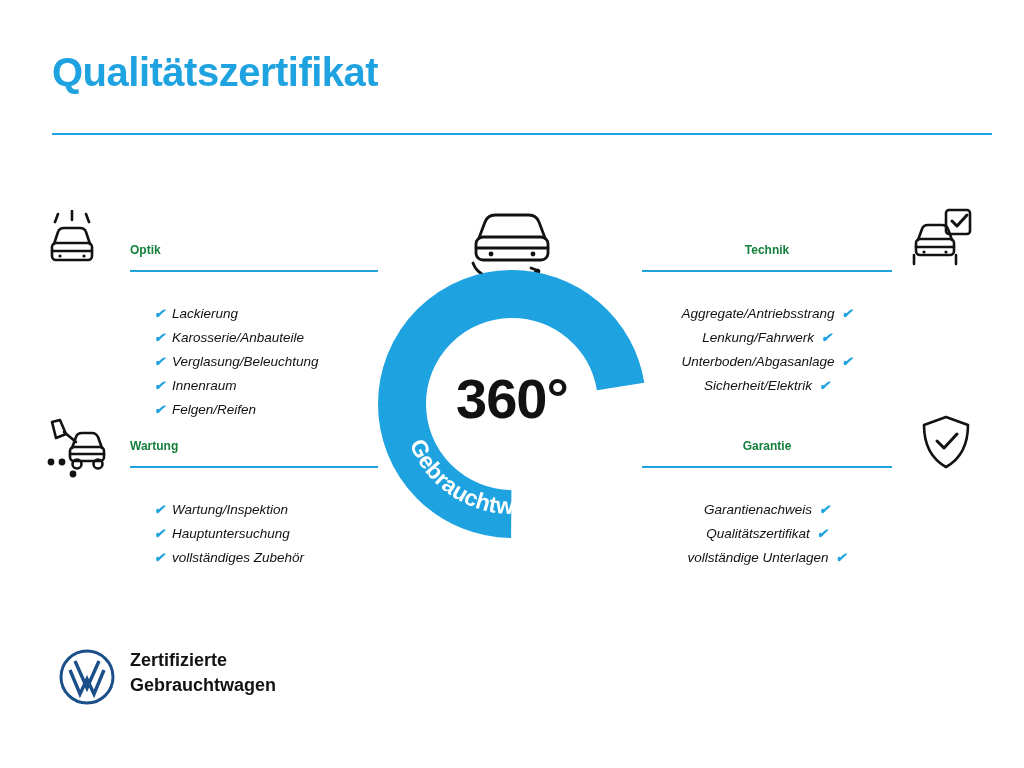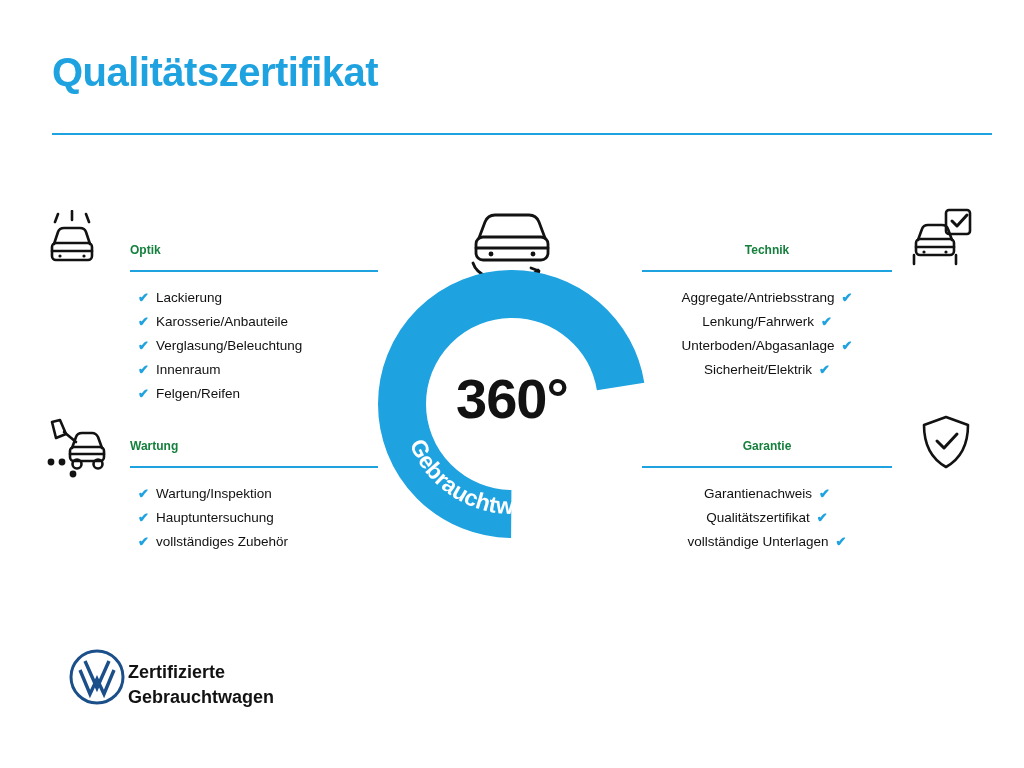--- a/index.html
+++ b/index.html
@@ -60,22 +60,23 @@
     padding-bottom: 8px;
   }
   .block-right .block-head { text-align: center; }
   .block-rule {
     height: 2px;
     background: #1ea2e0;
     width: 100%;
   }
   .block-list {
     list-style: none;
-    margin: 0;
+    margin: 16px;
     padding: 14px 0 0 0;
+    font-style: italic;
   }
   .block-list li {
     font-size: 13.5px;
     line-height: 24px;
     color: #111;
     white-space: nowrap;
   }
   .block-left .block-list li { padding-left: 8px; }
   .block-right .block-list li { text-align: center; }
   .chk {
@@ -128,25 +129,25 @@
   .badge-ring-text text {
     font-family: "Liberation Sans", sans-serif;
     font-size: 23px;
     font-weight: bold;
     fill: #ffffff;
   }
 
   
   .footer {
     position: absolute;
-    left: 68px;
+    left: 58px;
     top: 648px;
     display: flex;
-    align-items: flex-end;
-    gap: 2px;
+    align-items: flex-start;
+    gap: 14px;
   }
   .footer-text {
     font-size: 18px;
     font-weight: bold;
     color: #121212;
     line-height: 25px;
     white-space: pre-line;
   }
 </style>
 </head>

